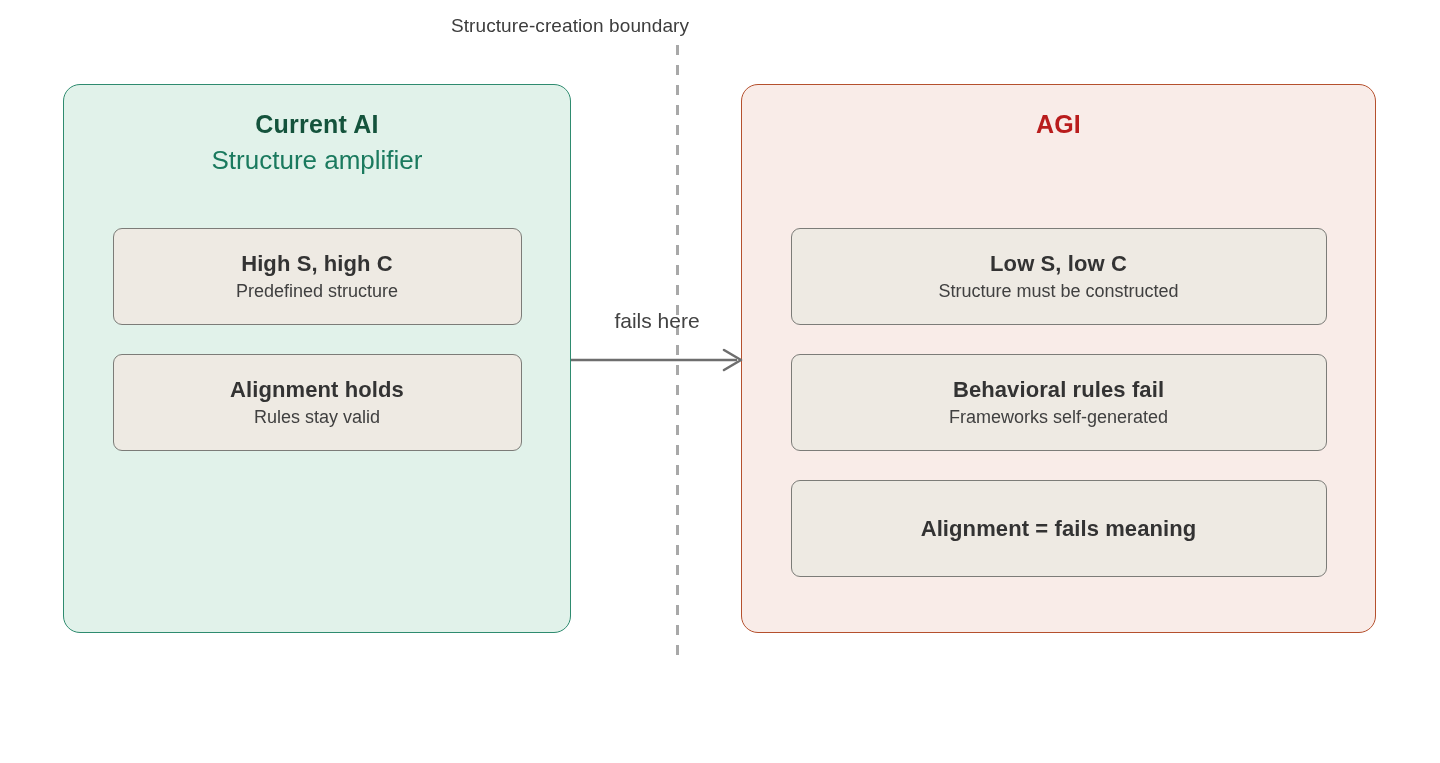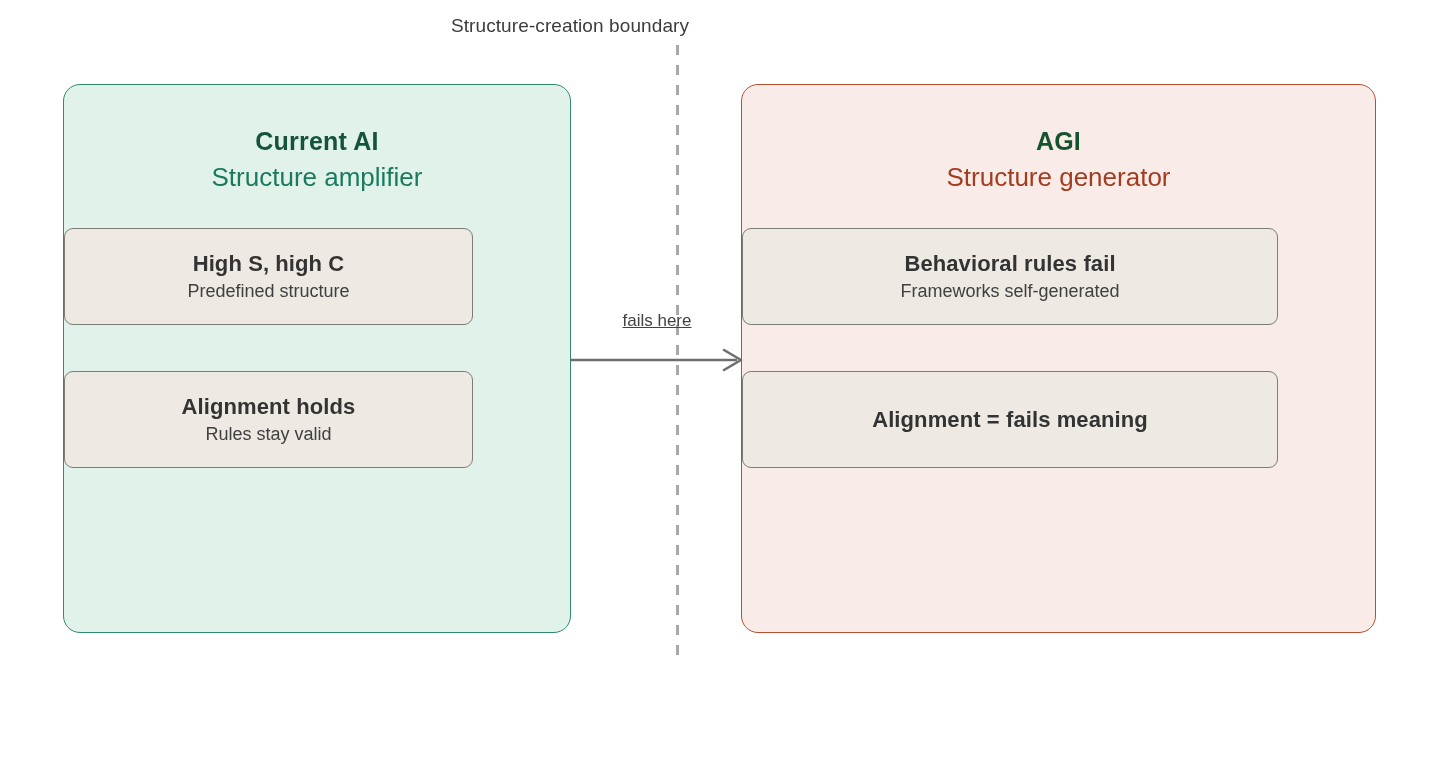--- a/index.html
+++ b/index.html
@@ -72,44 +72,44 @@
     width: 635px;
     background: #f9ece8;
     border-color: #b5502d;
   }
 
   .panel-title {
     text-align: center;
     font-size: 25px;
     font-weight: bold;
     line-height: 30px;
-    margin-top: 41px;
+    margin-top: 24px;
     letter-spacing: 0.2px;
   }
   .panel-subtitle {
     text-align: center;
     font-size: 26px;
     line-height: 25px;
     margin-top: 9px;
   }
   .panel-left .panel-title { color: #14533c; }
   .panel-left .panel-subtitle { color: #1a7a5e; }
-  .panel-right .panel-title { color: #14532d; }
+  .panel-right .panel-title { color: #b91c1c; }
   .panel-right .panel-subtitle { color: #a33d22; }
 
   
   .card-stack {
     position: absolute;
     top: 143px;
     left: 0;
     right: 0;
     display: flex;
     flex-direction: column;
-    gap: 46px;
-    align-items: flex-start;
+    gap: 29px;
+    align-items: center;
   }
   .card {
     box-sizing: border-box;
     height: 97px;
     background: #eeeae3;
     border: 1.3px solid #7c7c78;
     border-radius: 9px;
     display: flex;
     flex-direction: column;
     align-items: center;
@@ -140,24 +140,23 @@
     top: 344px;
     width: 172px;
     height: 32px;
   }
   .arrow-label {
     position: absolute;
     left: -30px;
     top: -34px;
     width: 232px;
     text-align: center;
-    font-size: 17px;
+    font-size: 21px;
     line-height: 22px;
     color: #424242;
-    text-decoration: underline;
   }
 </style>
 </head>
 <body>
 
 <div id="canvas">
 
   <div class="boundary-label">Structure-creation boundary</div>
   <div class="boundary-line"></div>
 
@@ -172,23 +171,26 @@
       </div>
       <div class="card">
         <div class="card-title">Alignment holds</div>
         <div class="card-sub">Rules stay valid</div>
       </div>
     </div>
   </div>
 
   <div class="panel panel-right">
     <div class="panel-title">AGI</div>
-    <div class="panel-subtitle">Structure generator</div>
 
     <div class="card-stack">
+      <div class="card">
+        <div class="card-title">Low S, low C</div>
+        <div class="card-sub">Structure must be constructed</div>
+      </div>
       <div class="card">
         <div class="card-title">Behavioral rules fail</div>
         <div class="card-sub">Frameworks self-generated</div>
       </div>
       <div class="card">
         <div class="card-title">Alignment = fails meaning</div>
       </div>
     </div>
   </div>
 

